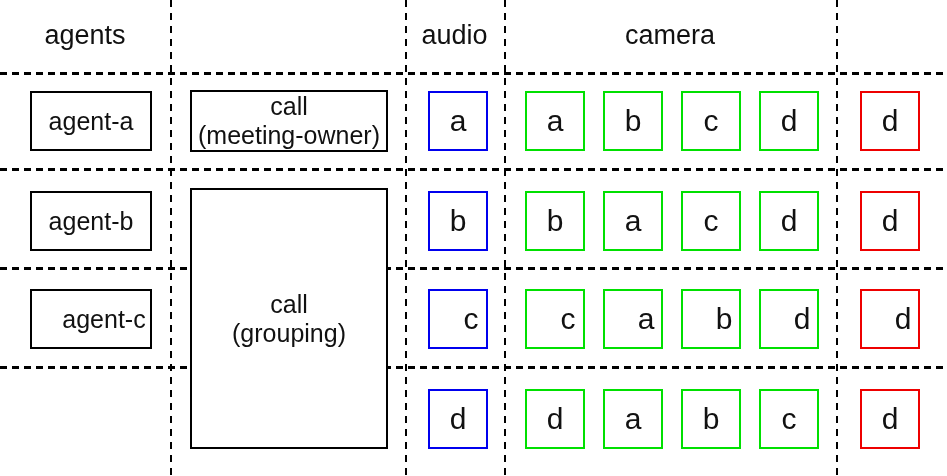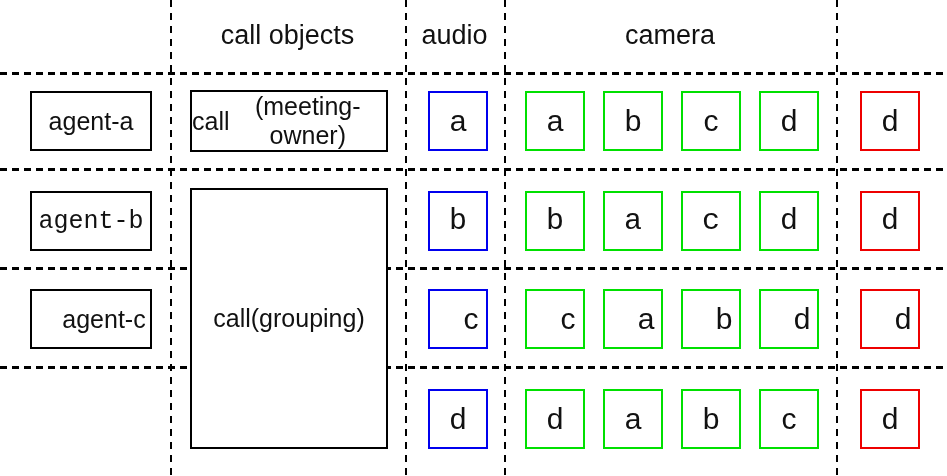--- a/index.html
+++ b/index.html
@@ -41,28 +41,28 @@
   .box.audio  { border-color: var(--color-audio,  #0000ee); }
   .box.camera { border-color: var(--color-camera, #00e000); }
   .box.screen { border-color: var(--color-screen, #ee0000); }
 
   .letter { font-size: 30px; }
 
   .agent-box { left: 30px; width: 122px; font-size: 25px; }
 
   .call-box {
     left: 190px; width: 198px;
-    text-align: center;
+    flex-direction: column; text-align: center;
     font-size: 25px; line-height: 29px;
   }
   .call-owner    { top: 90px;  height: 62px;  }
   .call-grouping { top: 188px; height: 261px; }
 
   .row-1 { top: 91px; text-align: center; }
-  .row-2 { top: 191px; font-family: Liberation Mono, monospace; }
+  .row-2 { top: 191px; }
   .row-3 { top: 289px; padding-left: 26px; }
   .row-4 { top: 389px; }
 
   .audio-col  { left: 428px; width: 60px; }
   .cam-1 { left: 525px; width: 60px; }
   .cam-2 { left: 603px; width: 60px; }
   .cam-3 { left: 681px; width: 60px; }
   .cam-4 { left: 759px; width: 60px; }
   .screen-col { left: 860px; width: 60px; }
 </style>
@@ -74,21 +74,21 @@
   <div class="hline" style="top:72px"></div>
   <div class="hline" style="top:168px"></div>
   <div class="hline" style="top:267px"></div>
   <div class="hline" style="top:366px"></div>
 
   <div class="vline" style="left:170px"></div>
   <div class="vline" style="left:405px"></div>
   <div class="vline" style="left:504px"></div>
   <div class="vline" style="left:836px"></div>
 
-  <div class="hdr" style="left:170px;width:235px">call objects</div>
+  <div class="hdr" style="left:0;width:170px">agents</div>
   <div class="hdr" style="left:504px;width:332px">camera</div>
   <div class="hdr" style="left:405px;width:99px">audio</div>
 
   <div class="box call-box call-owner">
     <span>call</span>
     <span>(meeting-owner)</span>
   </div>
   <div class="box call-box call-grouping">
     <span>call</span>
     <span>(grouping)</span>

